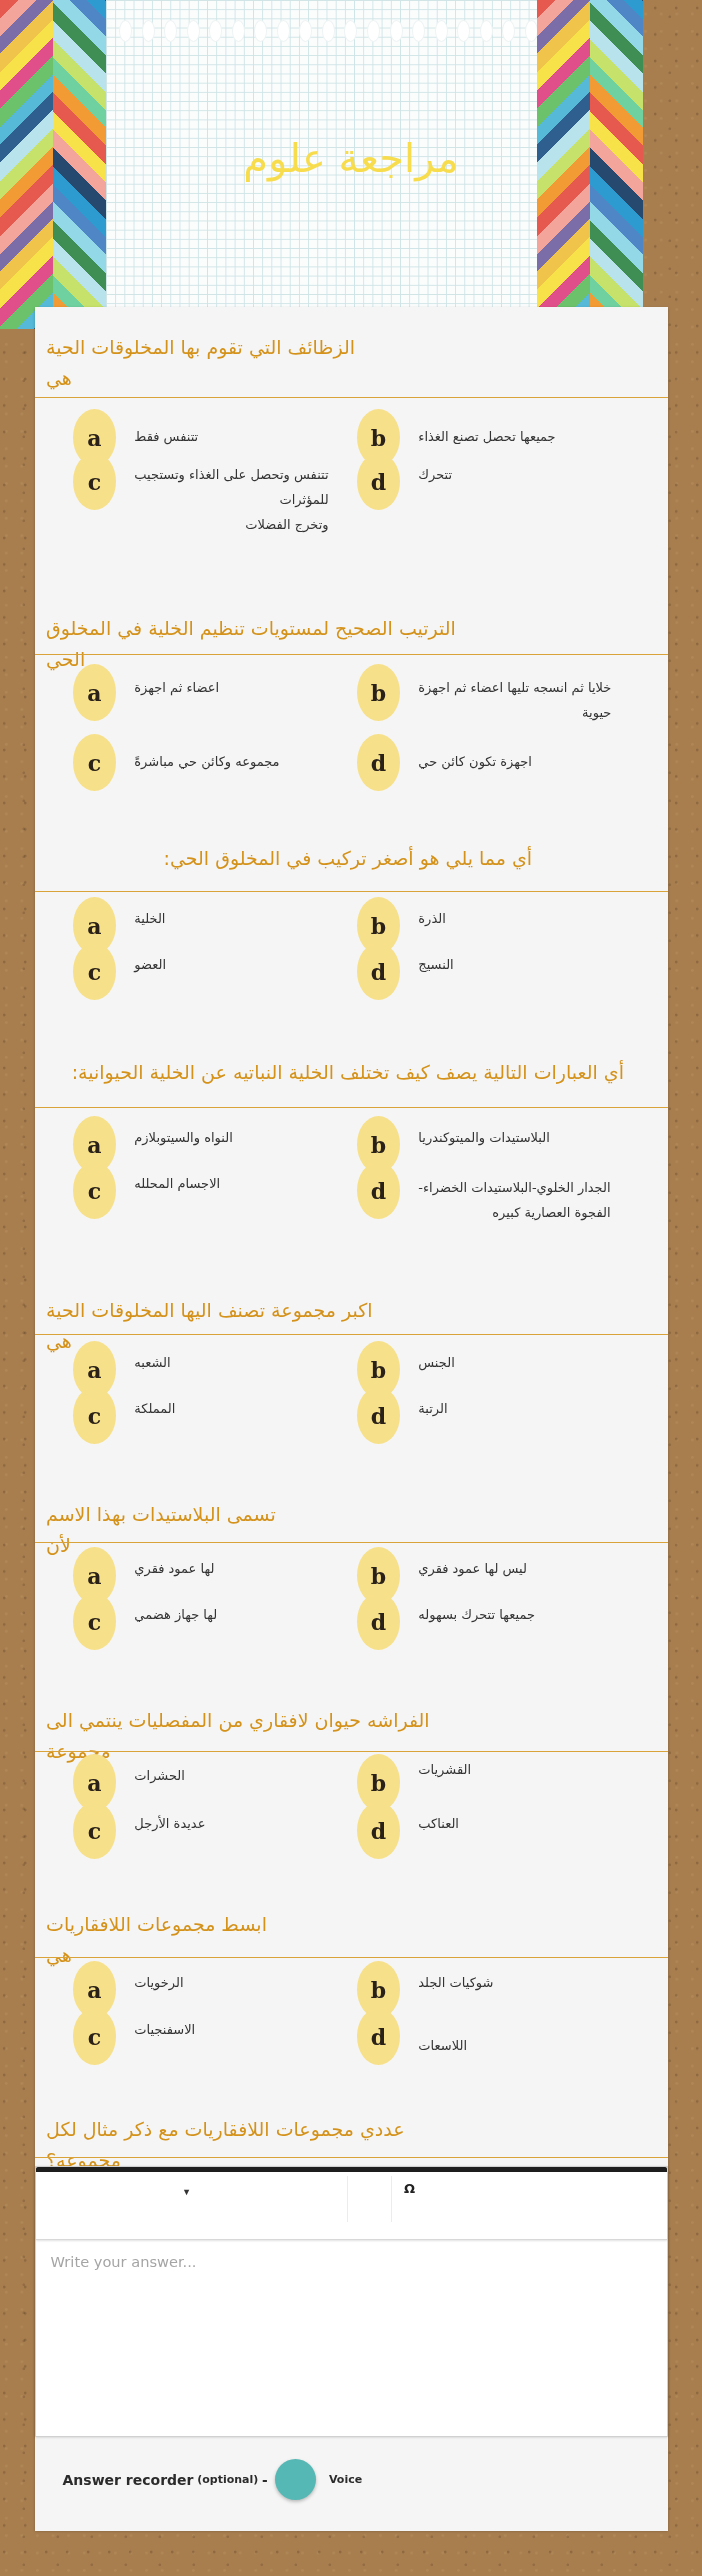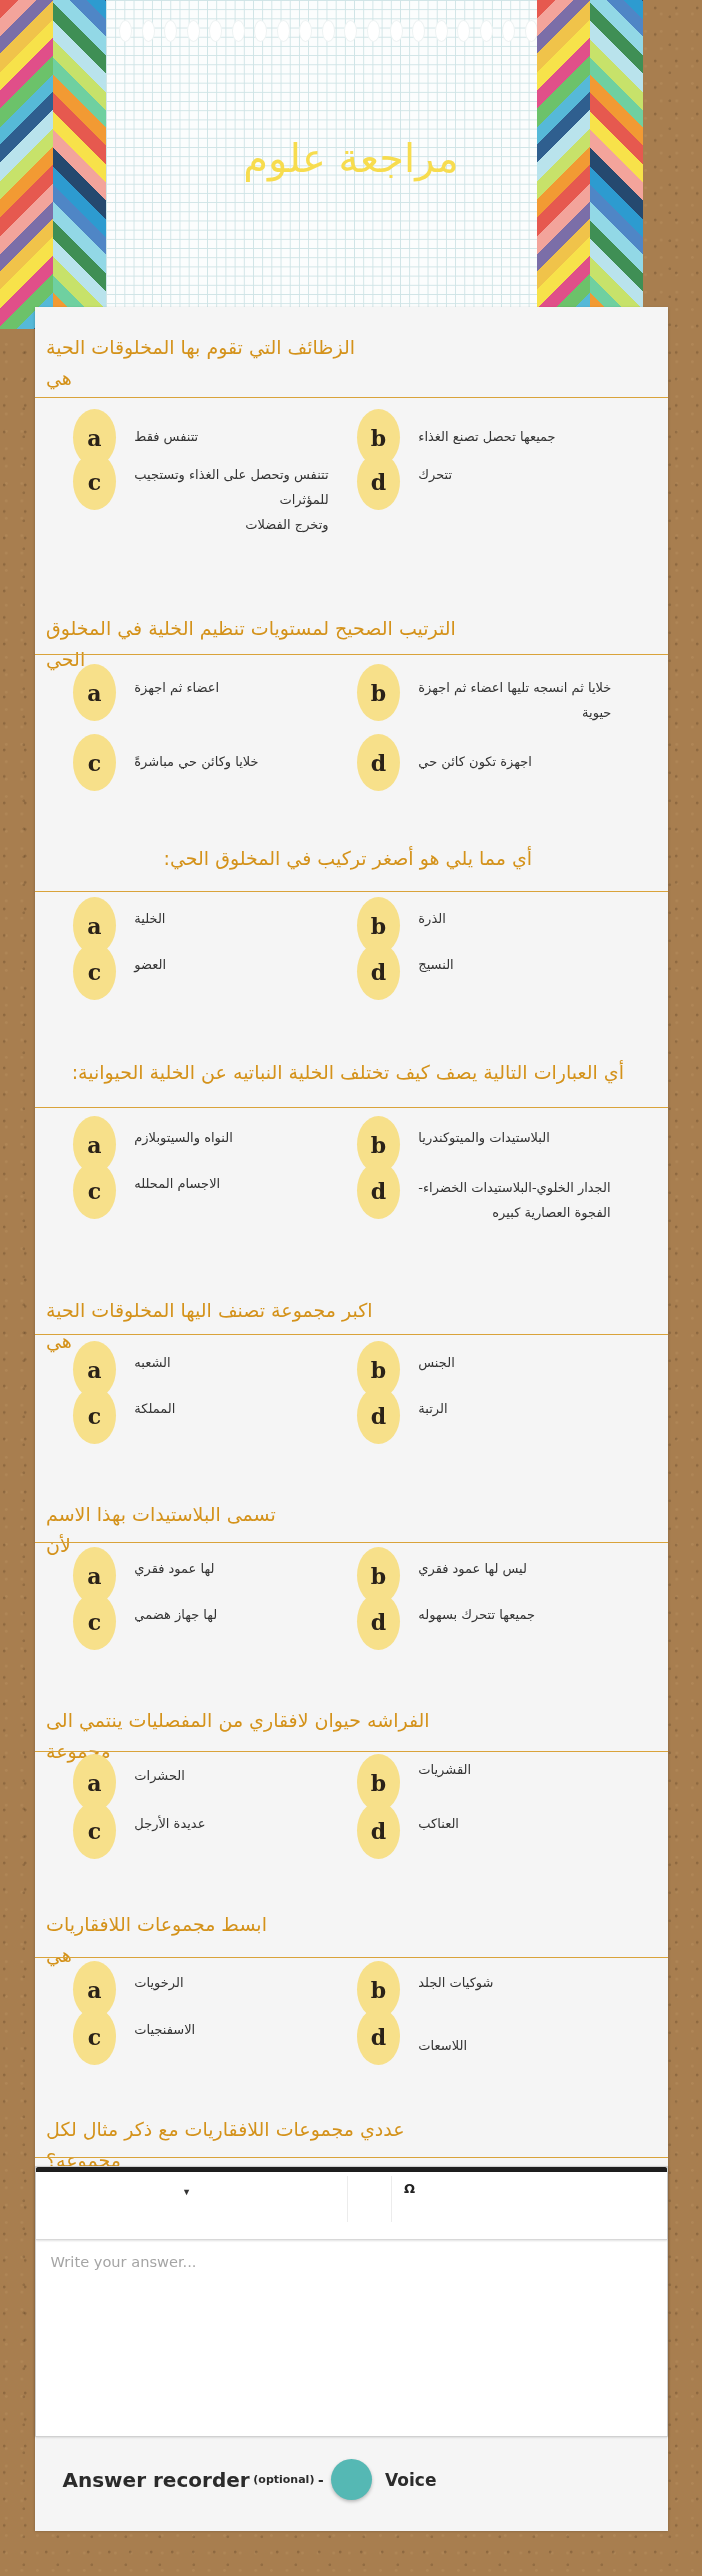--- a/index.html
+++ b/index.html
@@ -86,28 +86,28 @@
   .tb-omega { position: absolute; left: 368px; top: 9.2px; font-size: 13px; font-weight: bold; color: #222; font-family: "DejaVu Sans", sans-serif; }
   .answer-area {
     display: block; width: 100%; height: 196px; border: none; outline: none; resize: none; box-sizing: border-box;
     padding: 13px 14.6px; font-size: 14.6px; color: #333; font-family: "DejaVu Sans", sans-serif; background: #fff;
   }
   .answer-area::placeholder { color: #a5a5a5; }
   .recorder {
     position: absolute; left: 27.5px; display: flex; align-items: center;
     font-family: "DejaVu Sans", sans-serif; color: #2b2b2b;
   }
-  .rec-label { font-size: 20px; font-weight: bold; }
+  .rec-label { font-size: 14px; font-weight: bold; }
   .rec-optional { font-size: 11px; font-weight: bold; margin-left: 3.7px; }
   .rec-dash { font-size: 13.7px; font-weight: bold; margin-left: 3.7px; }
   .rec-button {
     width: 41px; height: 41px; border-radius: 50%; background: #55b8b4; margin-left: 7.3px;
     box-shadow: 0 1.8px 3.7px rgba(0,0,0,0.25); border: none; padding: 0;
   }
-  .rec-voice { font-size: 17px; font-weight: bold; margin-left: 13px; }
+  .rec-voice { font-size: 11px; font-weight: bold; margin-left: 13px; }
 </style>
 </head>
 <body>
 
 <div class="header">
   <div class="chevron left">
       <div class="half"></div>
     </div>
   <div class="grid-paper">
     <div class="holes top">
@@ -176,21 +176,21 @@
       <div class="badge">a</div>
       <div class="opt-text" style="margin-top:11px;">اعضاء ثم اجهزة</div>
     </div>
     <div class="opt" style="left:322px; top:55px;">
       <div class="badge">b</div>
       <div class="opt-text" style="margin-top:11px;">خلايا ثم انسجه تليها اعضاء ثم اجهزة
 حيوية</div>
     </div>
     <div class="opt" style="left:38px; top:125px;">
       <div class="badge">c</div>
-      <div class="opt-text">خلايا وكائن حي مباشرةً</div>
+      <div class="opt-text">مجموعه وكائن حي مباشرةً</div>
     </div>
     <div class="opt" style="left:322px; top:125px;">
       <div class="badge">d</div>
       <div class="opt-text">اجهزة تكون كائن حي</div>
     </div>
   </div>
 
   <div class="question" style="top:535px;">
     <div class="q-title center" style="top:0.9px;">
       <div style="direction:rtl; text-align:center;">أي مما يلي هو أصغر تركيب في المخلوق الحي:</div>

